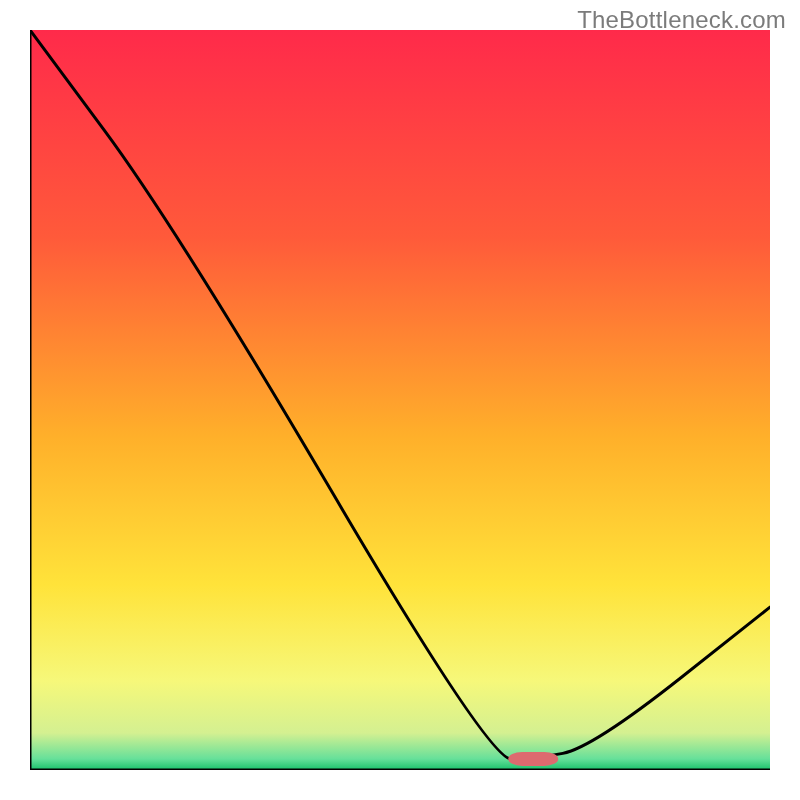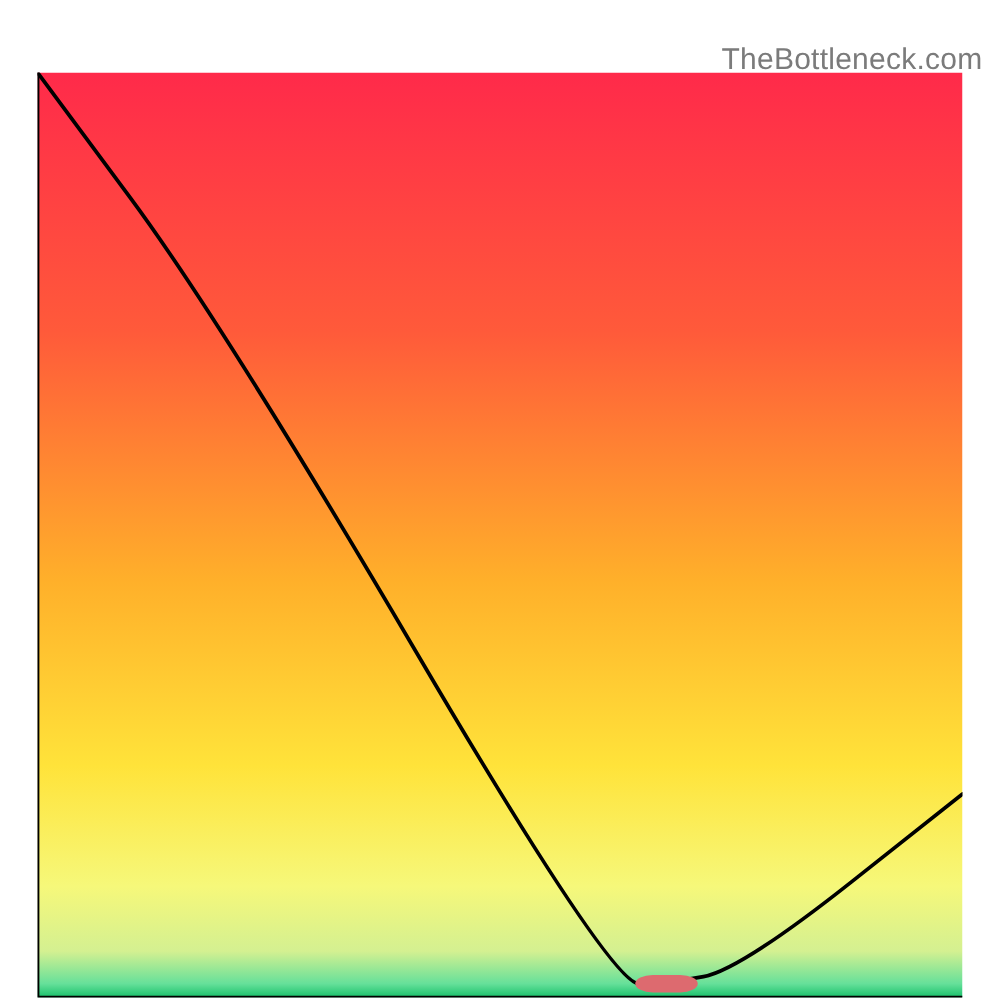--- a/index.html
+++ b/index.html
@@ -7,21 +7,20 @@
     padding: 0;
     width: 800px;
     height: 800px;
     background: #ffffff;
     font-family: Arial, Helvetica, sans-serif;
   }
   .wrap {
     position: relative;
     width: 800px;
     height: 724px;
-    margin-top: 28px;
   }
   .watermark {
     position: absolute;
     top: 6px;
     right: 14px;
     color: #7b7b7b;
     font-size: 24px;
     letter-spacing: 0.2px;
     font-weight: 400;
   }

